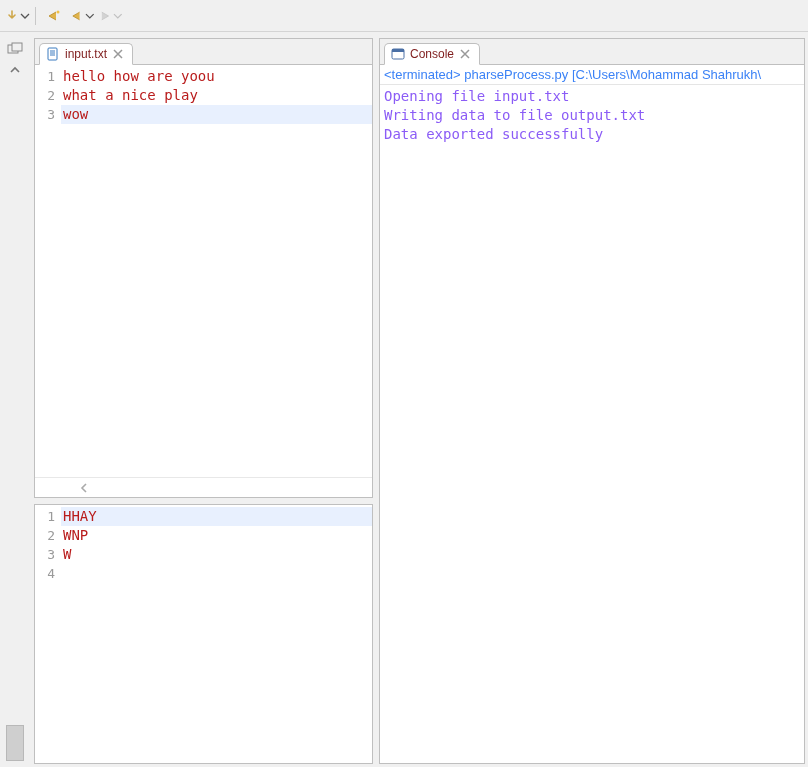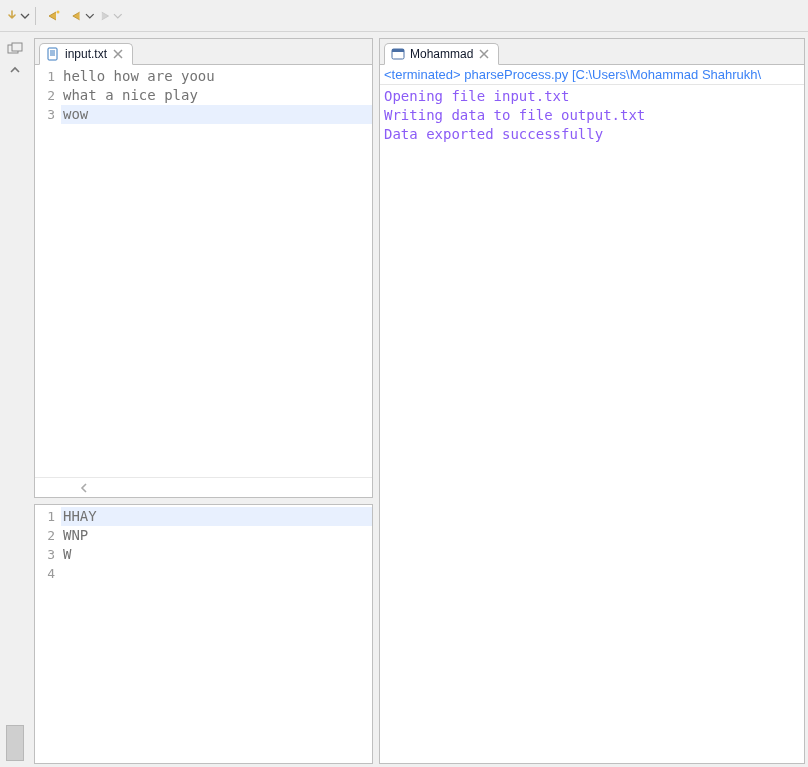--- a/index.html
+++ b/index.html
@@ -113,21 +113,21 @@
       gap: 5px;
       background: #ffffff;
       border: 1px solid #bfbfbf;
       border-bottom: 1px solid #ffffff;
       border-top-left-radius: 5px;
       border-top-right-radius: 5px;
       padding: 2px 8px 2px 6px;
       margin-bottom: -1px;
       height: 22px;
       font-size: 12px;
-      color: #0f172a;
+      color: #7f1d1d;
       cursor: pointer;
     }
     .tab .file-icon { width: 14px; height: 14px; }
     .tab .close-icon {
       width: 12px; height: 12px;
       color: #888;
       cursor: pointer;
     }
     .editor-body {
       flex: 1 1 auto;
@@ -149,21 +149,21 @@
       padding-right: 6px;
       user-select: none;
       background: #ffffff;
       flex: 0 0 26px;
       font-size: 13px;
     }
     .line-content {
       flex: 1;
       white-space: pre;
       padding-left: 2px;
-      color: #737373;
+      color: #b91c1c;
     }
     .line-highlight { background: #e8f0fe; }
     .hscroll-area {
       height: 20px;
       display: flex;
       align-items: center;
       justify-content: flex-start;
       border-top: 1px solid #e8e8e8;
       color: #999;
     }
@@ -326,21 +326,21 @@
   </div>
 
   <div class="console-col">
     <div class="console-pane">
       <div class="tabbar">
         <div class="tab">
           <svg class="console-icon" viewBox="0 0 14 14">
             <rect x="1" y="2" width="12" height="10" rx="1.5" fill="#fff" stroke="#4a6fa5"></rect>
             <rect x="1" y="2" width="12" height="3" fill="#4a6fa5"></rect>
           </svg>
-          <span>Mohammad</span>
+          <span>Console</span>
           <svg class="close-icon" viewBox="0 0 12 12">
               <path d="M2 2l8 8M10 2l-8 8" stroke="#999" stroke-width="1.5"></path>
             </svg>
         </div>
       </div>
       <div class="console-header-line">&lt;terminated&gt; pharseProcess.py [C:\Users\Mohammad Shahrukh\</div>
       <div class="console-body" id="console-body">Opening file input.txt
 Writing data to file output.txt
 Data exported successfully</div>
     </div>

